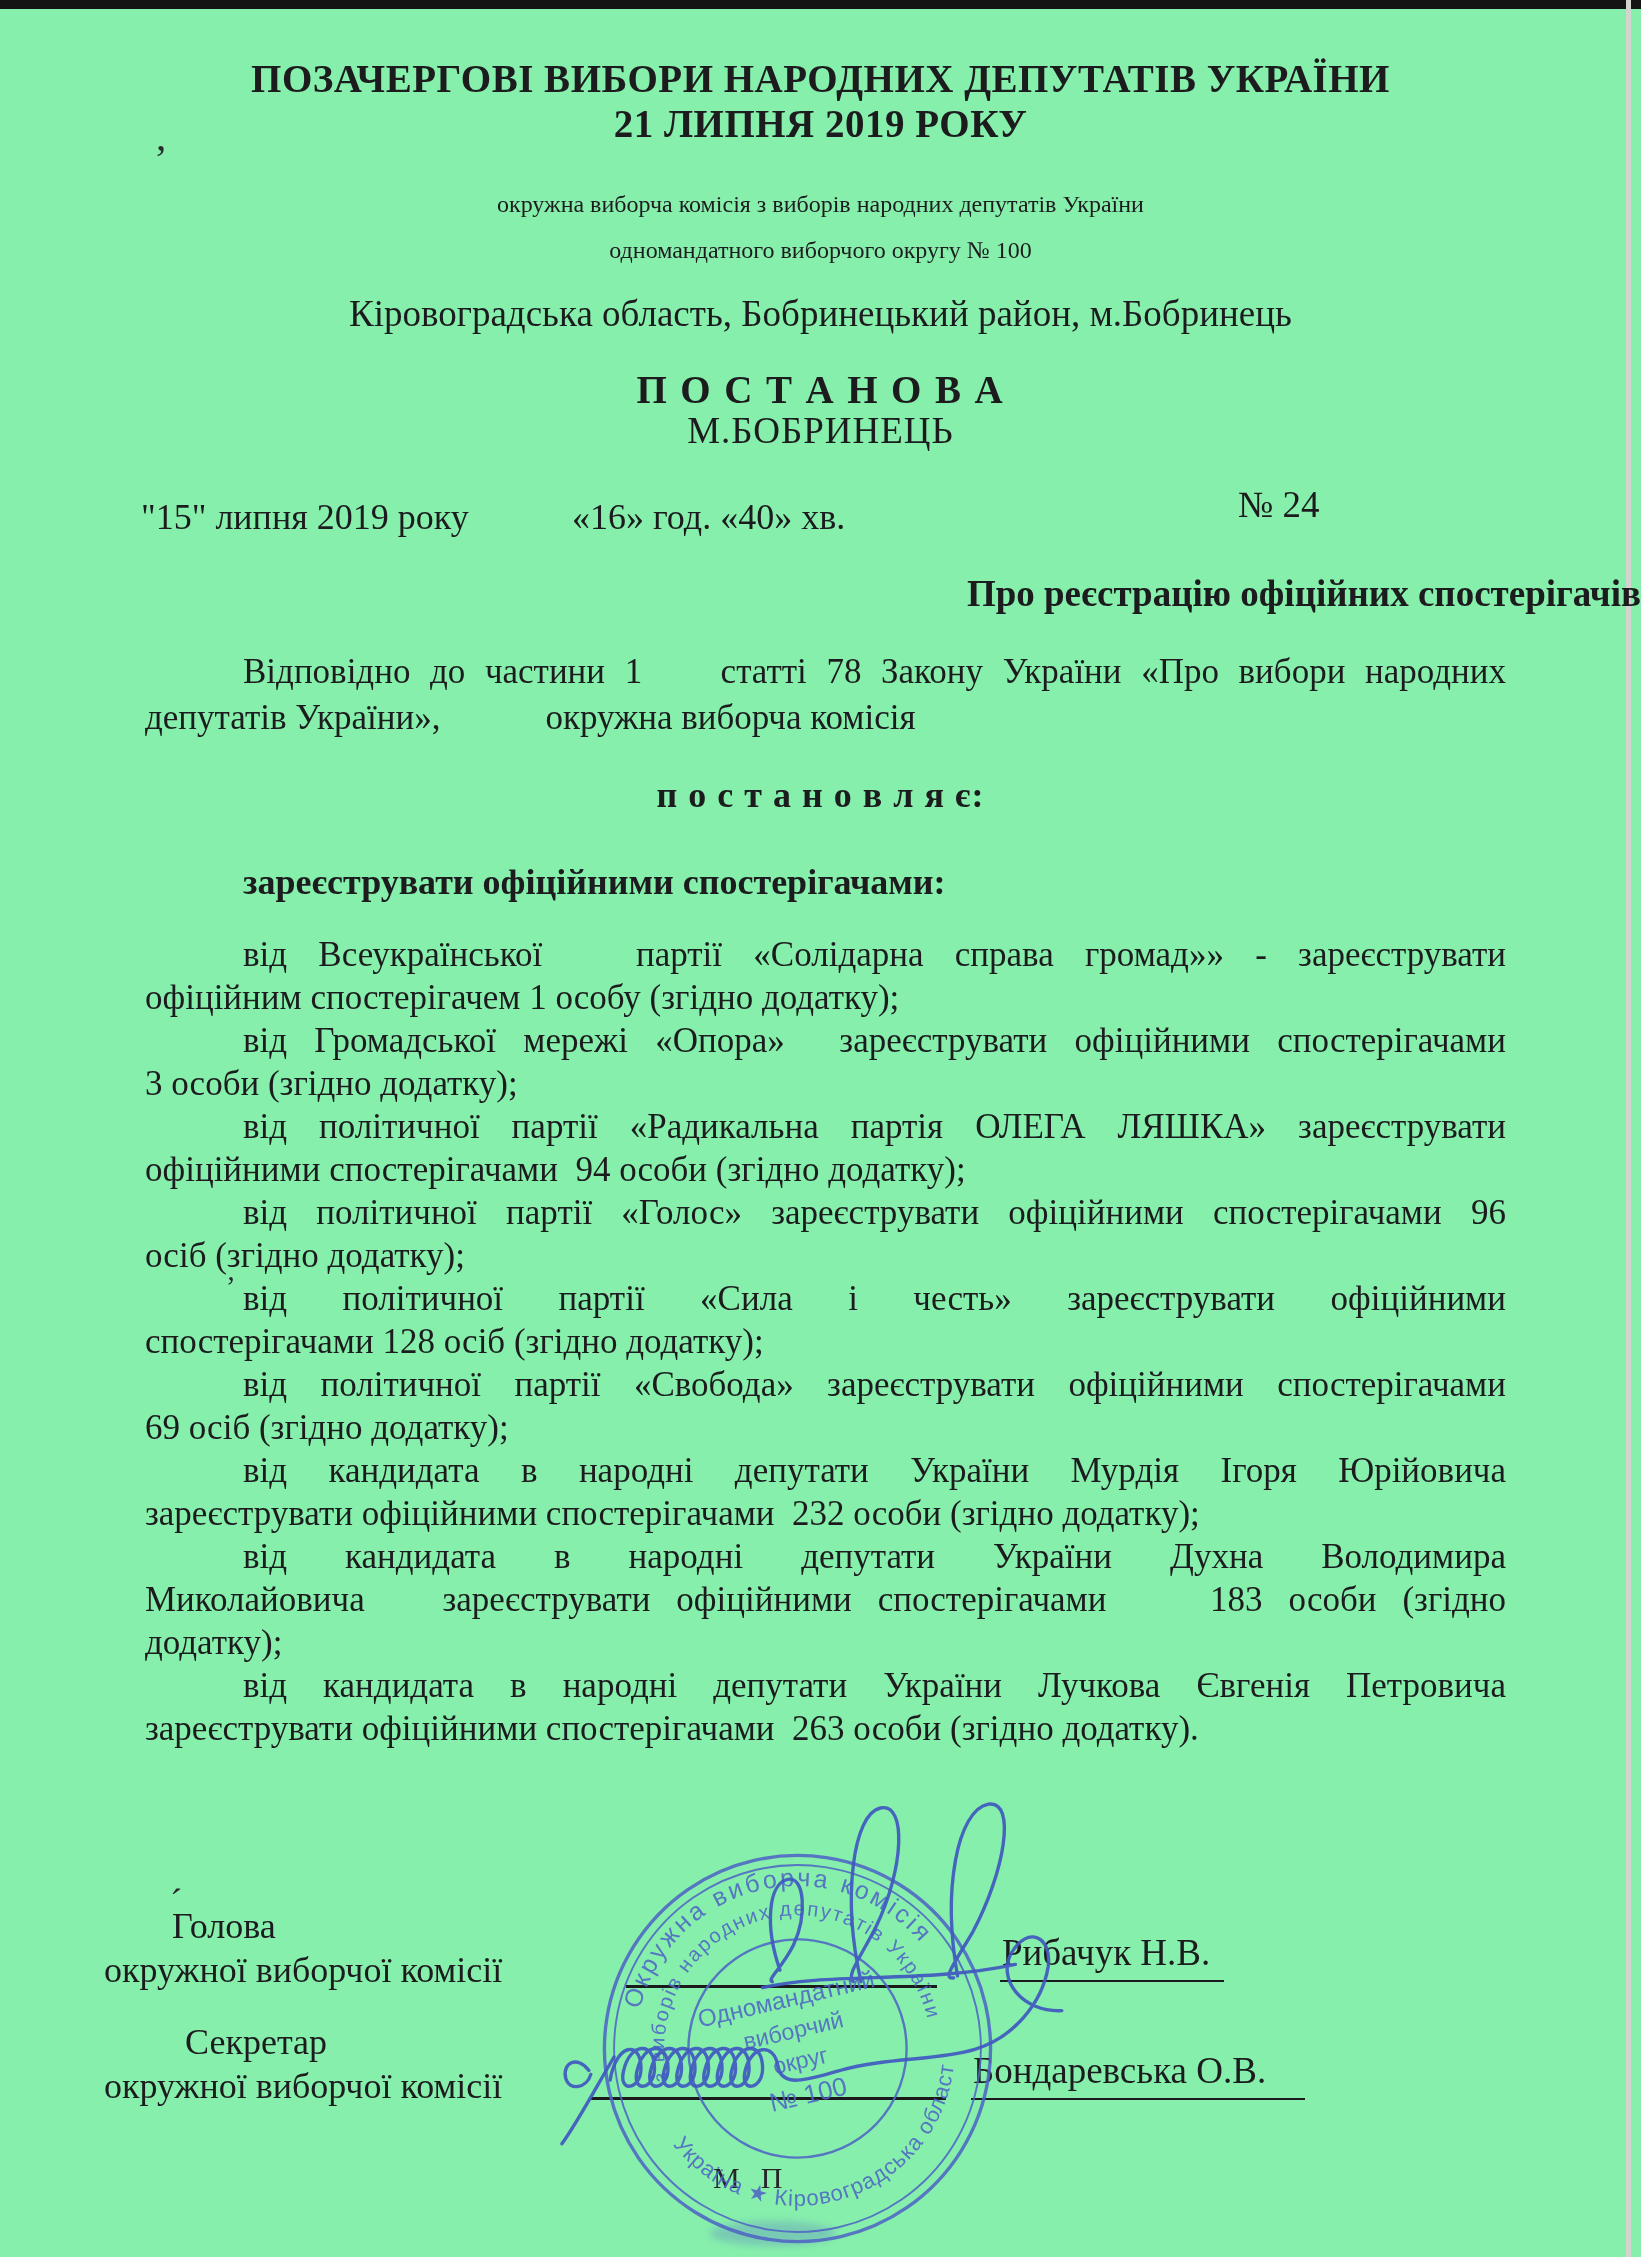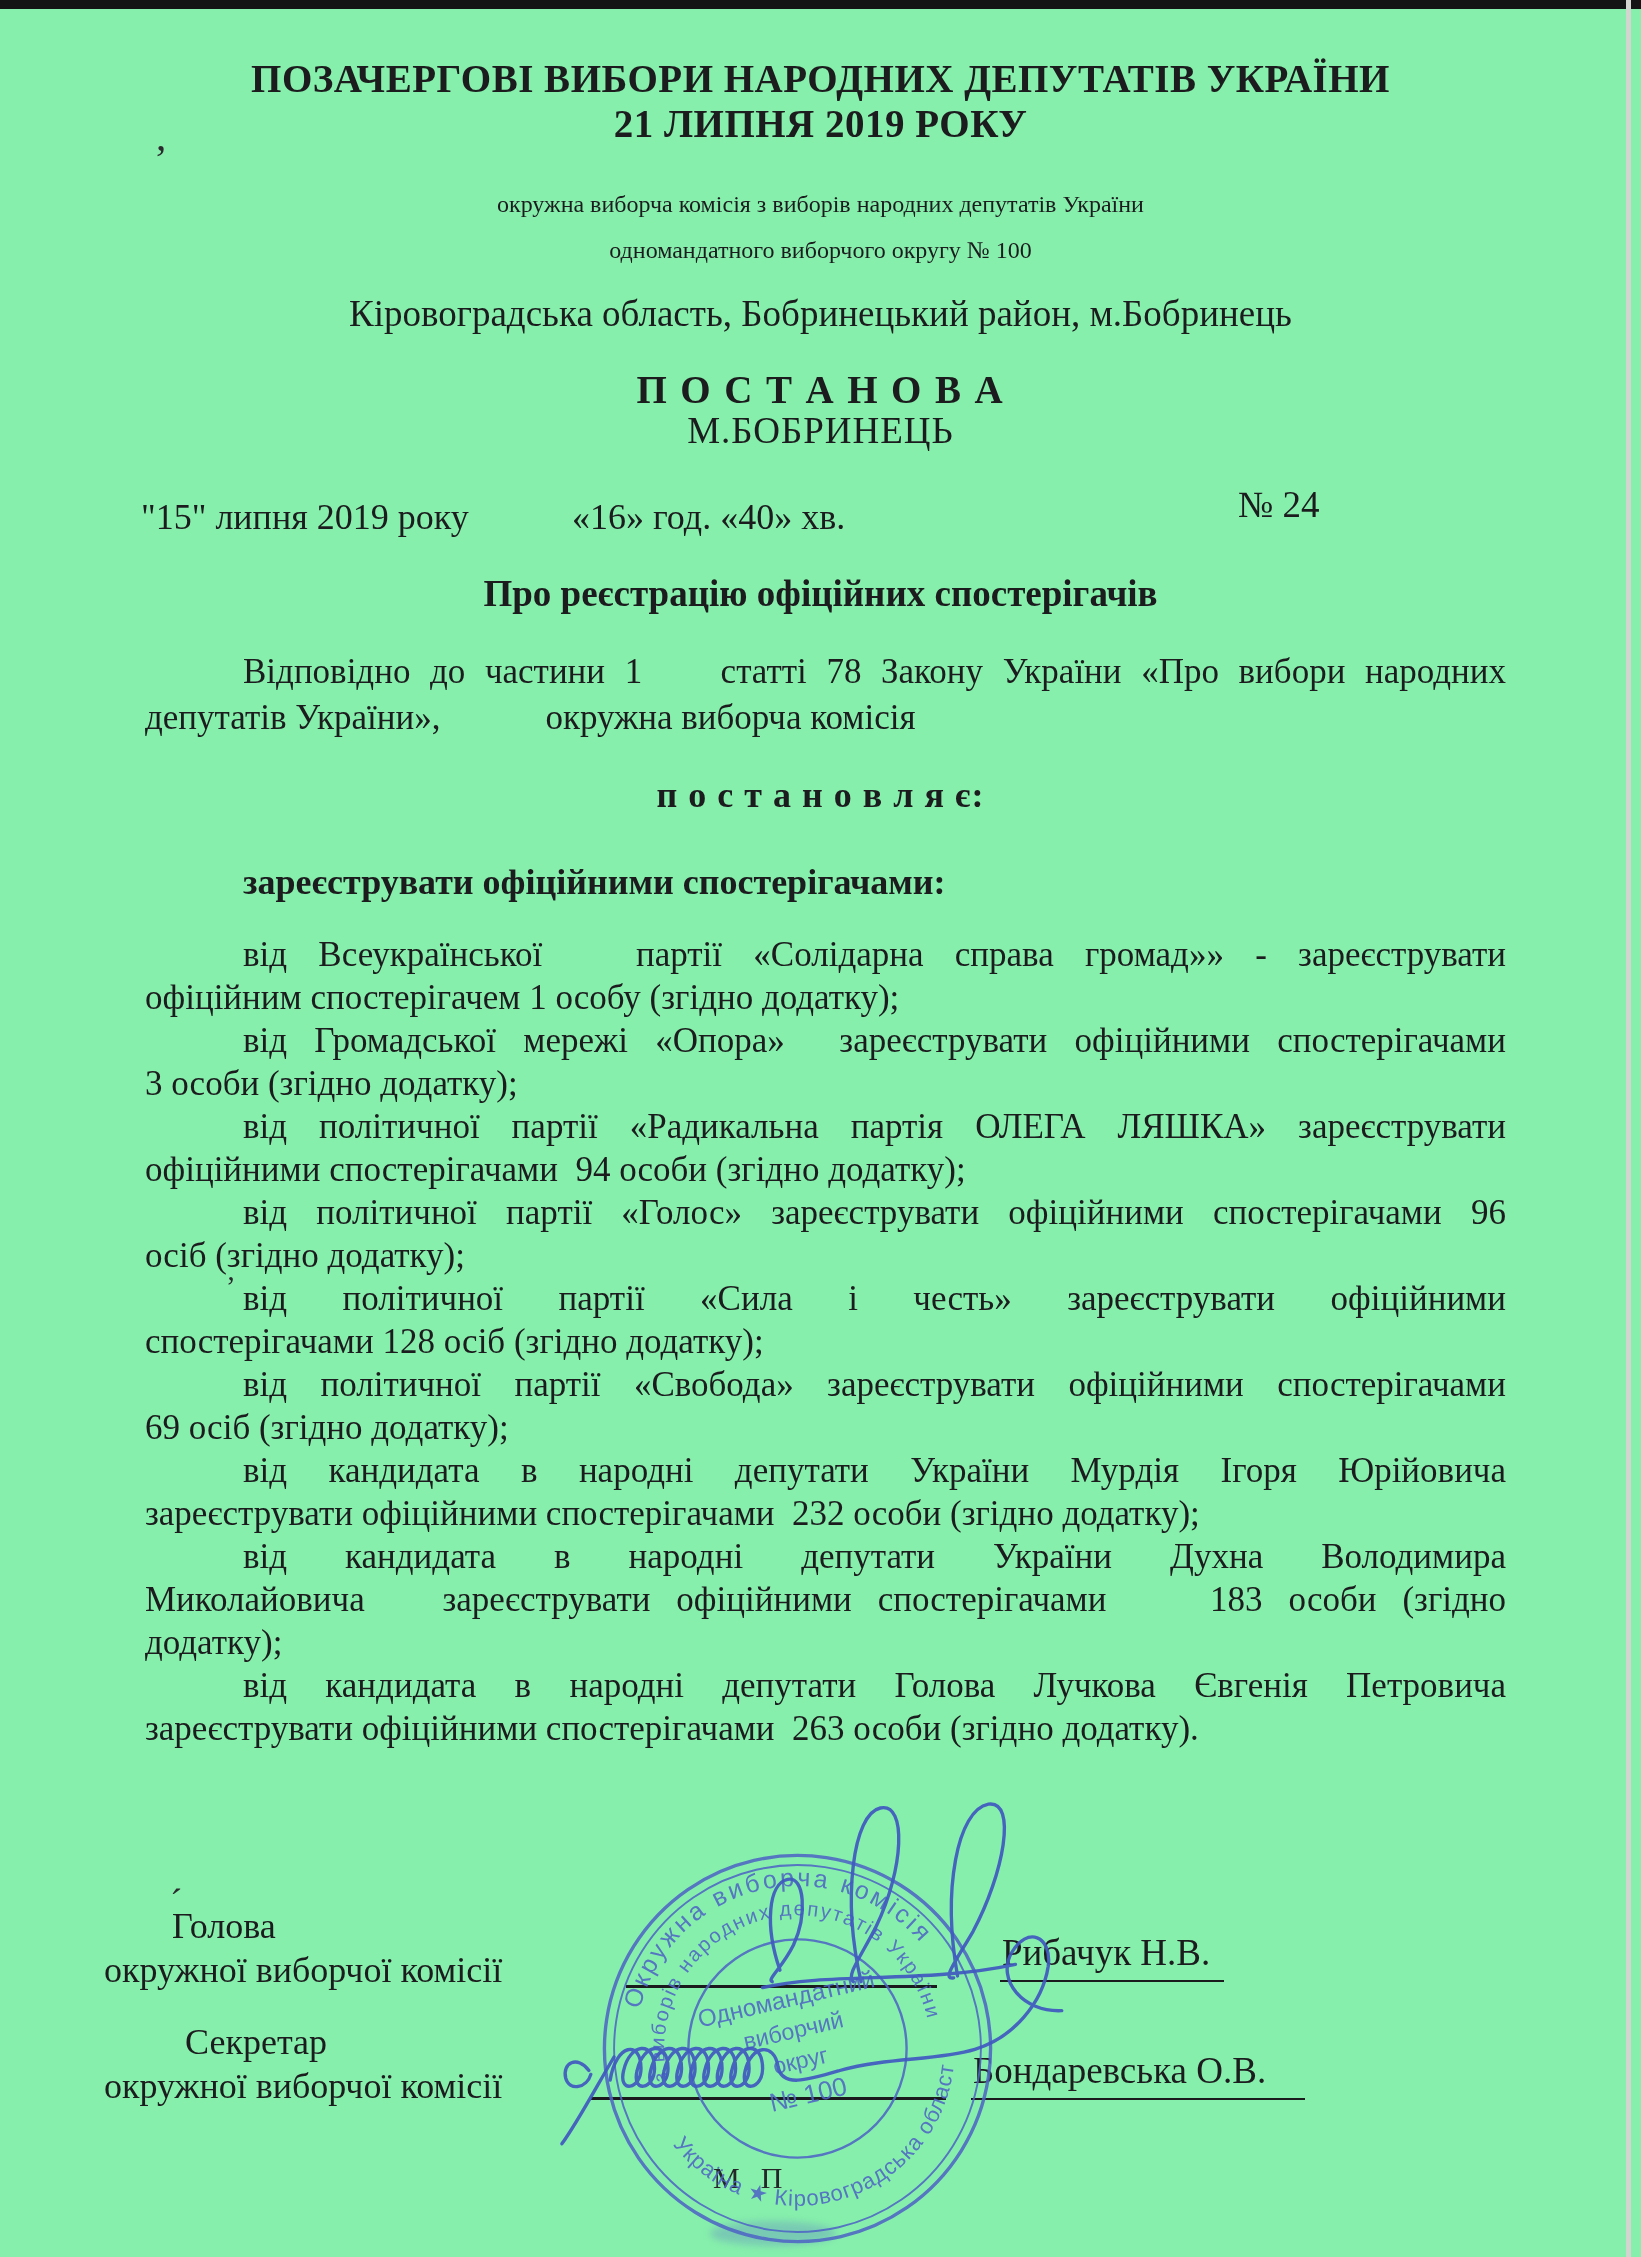--- a/index.html
+++ b/index.html
@@ -10,21 +10,21 @@
     color:#1c1c1e;
   }
   .abs{position:absolute;}
   .ctr{left:0;width:1641px;text-align:center;}
   .t-title{font-size:39px;font-weight:bold;letter-spacing:0.5px;}
   .t-sub{font-size:24px;}
   .t-loc{font-size:37px;}
   .t-doctype{font-size:39px;font-weight:bold;letter-spacing:1.9px;}
   .t-city{font-size:37px;letter-spacing:1px;}
   .t-meta{font-size:36px;}
-  .t-subj{font-size:37px;font-weight:bold;}
+  .t-subj{font-size:37px;font-weight:bold;text-align:right;}
   .t-bold{font-weight:bold;}
   .textblock{left:145px;width:1361px;font-size:35px;}
   .tline{line-height:43px;text-align:justify;text-align-last:justify;white-space:pre-wrap;}
   .tline.first{text-indent:98px;}
   .tline.last{text-align-last:left;}
   .intro .tline{line-height:46px;}
   .para{margin:0;}
   .sig-label{font-size:36px;line-height:44px;}
   .sig-line{position:absolute;height:2.9px;background:#1b1b1d;}
   .sig-name{position:absolute;font-size:37px;border-bottom:2.9px solid #1b1b1d;padding:0 13.5px 5.8px 1.9px;}
@@ -94,21 +94,21 @@
       <div class="para">
         <div class="tline first">від кандидата в народні депутати України Мурдія Ігоря Юрійовича</div>
         <div class="tline last">зареєструвати офіційними спостерігачами  232 особи (згідно додатку);</div>
       </div>
       <div class="para">
         <div class="tline first">від  кандидата  в  народні  депутати  України  Духна  Володимира</div>
         <div class="tline">Миколайовича   зареєструвати офіційними спостерігачами    183 особи (згідно</div>
         <div class="tline last">додатку);</div>
       </div>
       <div class="para">
-        <div class="tline first">від кандидата в народні депутати Голова Лучкова Євгенія Петровича</div>
+        <div class="tline first">від кандидата в народні депутати України Лучкова Євгенія Петровича</div>
         <div class="tline last">зареєструвати офіційними спостерігачами  263 особи (згідно додатку).</div>
       </div>
     </div>
 
   <div class="abs sig-label" style="left:172px;top:1904px">Голова</div>
   <div class="abs sig-label" style="left:104px;top:1948px">окружної виборчої комісії</div>
   <div class="sig-line" style="left:626px;top:1985px;width:311px"></div>
   <div class="sig-name" style="left:1000px;top:1931px">Рибачук Н.В.</div>
 
   <div class="abs sig-label" style="left:185px;top:2020px">Секретар</div>

